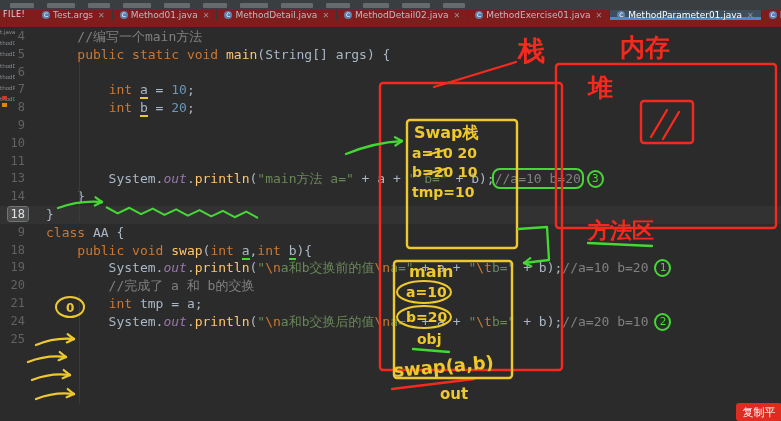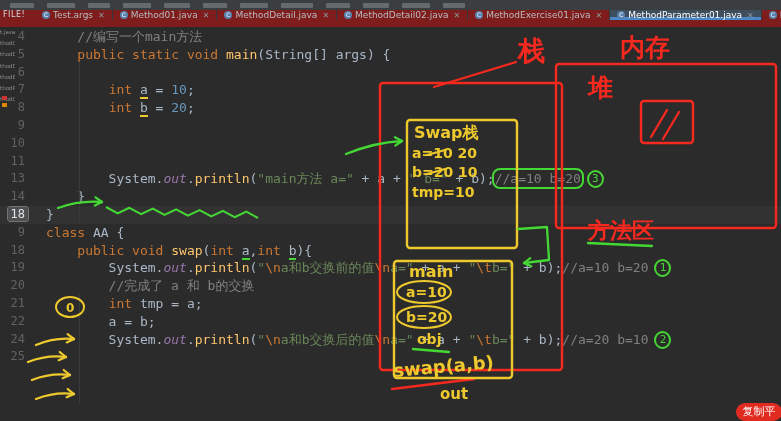--- a/index.html
+++ b/index.html
@@ -51,21 +51,21 @@
   .uly{border-bottom:2px solid var(--yellow)}
   .ulg{border-bottom:2px solid var(--green)}
   .bxg{outline:2px solid var(--green);outline-offset:1px;border-radius:5px}
   .lcirc{display:inline-block;min-width:13px;height:14px;line-height:13px;margin-left:6px;
          border:2px solid var(--green);border-radius:50%;color:var(--green);
          font-size:11px;text-align:center;vertical-align:1px;font-family:"DejaVu Sans Mono",monospace}
 
   .ann{position:absolute;left:0;top:0;z-index:50;pointer-events:none}
   .badge{position:absolute;left:736px;top:403px;width:46px;height:18px;z-index:60;
          background:#e22b20;color:#fff;font-size:11px;line-height:18px;text-align:center;
-         border-radius:9px;font-family:Liberation Mono, monospace}
+         border-radius:3px;font-family:Liberation Serif, serif}
 </style>
 </head>
 <body>
 
 <div class="app">
 
   <div class="menubar">
       <i style="width: 24px;"></i>
       <i style="width: 28px;"></i>
       <i style="width: 22px;"></i>
@@ -142,21 +142,20 @@
       <div class="row"><span class="gut"><b>10</b></span></div>
       <div class="row"><span class="gut"><b>11</b></span></div>
       <div class="row"><span class="gut"><b>13</b></span><span class="code"><span class="tk-pl">        System.</span><span class="tk-fld">out</span><span class="tk-pl">.</span><span class="tk-fn">println</span><span class="tk-pl">(</span><span class="tk-str">"main方法 a="</span><span class="tk-pl"> + a + </span><span class="tk-str">" b="</span><span class="tk-pl"> + b);</span><span class="tk-com bxg">//a=10 b=20</span><span class="lcirc">3</span></span></div>
       <div class="row"><span class="gut"><b>14</b></span><span class="code"><span class="tk-pl">    }</span></span></div>
       <div class="row cur"><span class="gut"><b class="cur">18</b></span><span class="code"><span class="tk-pl">}</span></span></div>
       <div class="row"><span class="gut"><b>9</b></span><span class="code"><span class="tk-kw">class</span><span class="tk-pl"> AA {</span></span></div>
       <div class="row"><span class="gut"><b>18</b></span><span class="code"><span class="tk-pl">    </span><span class="tk-kw">public void </span><span class="tk-fn">swap</span><span class="tk-pl">(</span><span class="tk-kw">int</span><span class="tk-pl"> </span><span class="tk-pl ulg">a</span><span class="tk-pl">,</span><span class="tk-kw">int</span><span class="tk-pl"> </span><span class="tk-pl ulg">b</span><span class="tk-pl">){</span></span></div>
       <div class="row"><span class="gut"><b>19</b></span><span class="code"><span class="tk-pl">        System.</span><span class="tk-fld">out</span><span class="tk-pl">.</span><span class="tk-fn">println</span><span class="tk-pl">(</span><span class="tk-str">"</span><span class="tk-esc">\n</span><span class="tk-str">a和b交换前的值</span><span class="tk-esc">\n</span><span class="tk-str">a="</span><span class="tk-pl"> + a + </span><span class="tk-str">"</span><span class="tk-esc">\t</span><span class="tk-str">b="</span><span class="tk-pl"> + b);</span><span class="tk-com">//a=10 b=20</span><span class="lcirc">1</span></span></div>
       <div class="row"><span class="gut"><b>20</b></span><span class="code"><span class="tk-com">        //完成了 a 和 b的交换</span></span></div>
       <div class="row"><span class="gut"><b>21</b></span><span class="code"><span class="tk-pl">        </span><span class="tk-kw">int</span><span class="tk-pl"> tmp = a;</span></span></div>
-      <div class="row"><span class="gut"><b>22</b></span><span class="code"><span class="tk-pl">        a = b;</span></span></div>
       <div class="row"><span class="gut"><b>24</b></span><span class="code"><span class="tk-pl">        System.</span><span class="tk-fld">out</span><span class="tk-pl">.</span><span class="tk-fn">println</span><span class="tk-pl">(</span><span class="tk-str">"</span><span class="tk-esc">\n</span><span class="tk-str">a和b交换后的值</span><span class="tk-esc">\n</span><span class="tk-str">a="</span><span class="tk-pl"> + a + </span><span class="tk-str">"</span><span class="tk-esc">\t</span><span class="tk-str">b="</span><span class="tk-pl"> + b);</span><span class="tk-com">//a=20 b=10</span><span class="lcirc">2</span></span></div>
       <div class="row"><span class="gut"><b>25</b></span><span class="code"></span></div>
     </div>
 
   <svg class="ann" width="781" height="421">
       <rect x="380" y="83" width="182" height="287" rx="3" fill="none" stroke="#f6291f" stroke-width="2.4"></rect>
       <line x1="516" y1="62" x2="434" y2="87" stroke="#f6291f" stroke-width="2.3" stroke-linecap="round"></line>
       <text x="518" y="60" fill="#f6291f" font-size="27" font-family="&quot;DejaVu Sans&quot;, sans-serif" font-weight="bold">栈</text>
       <text x="620" y="56" fill="#f6291f" font-size="25" font-family="&quot;DejaVu Sans&quot;, sans-serif" font-weight="bold">内存</text>
       <rect x="556" y="64" width="220" height="164" rx="3" fill="none" stroke="#f6291f" stroke-width="2.4"></rect>

